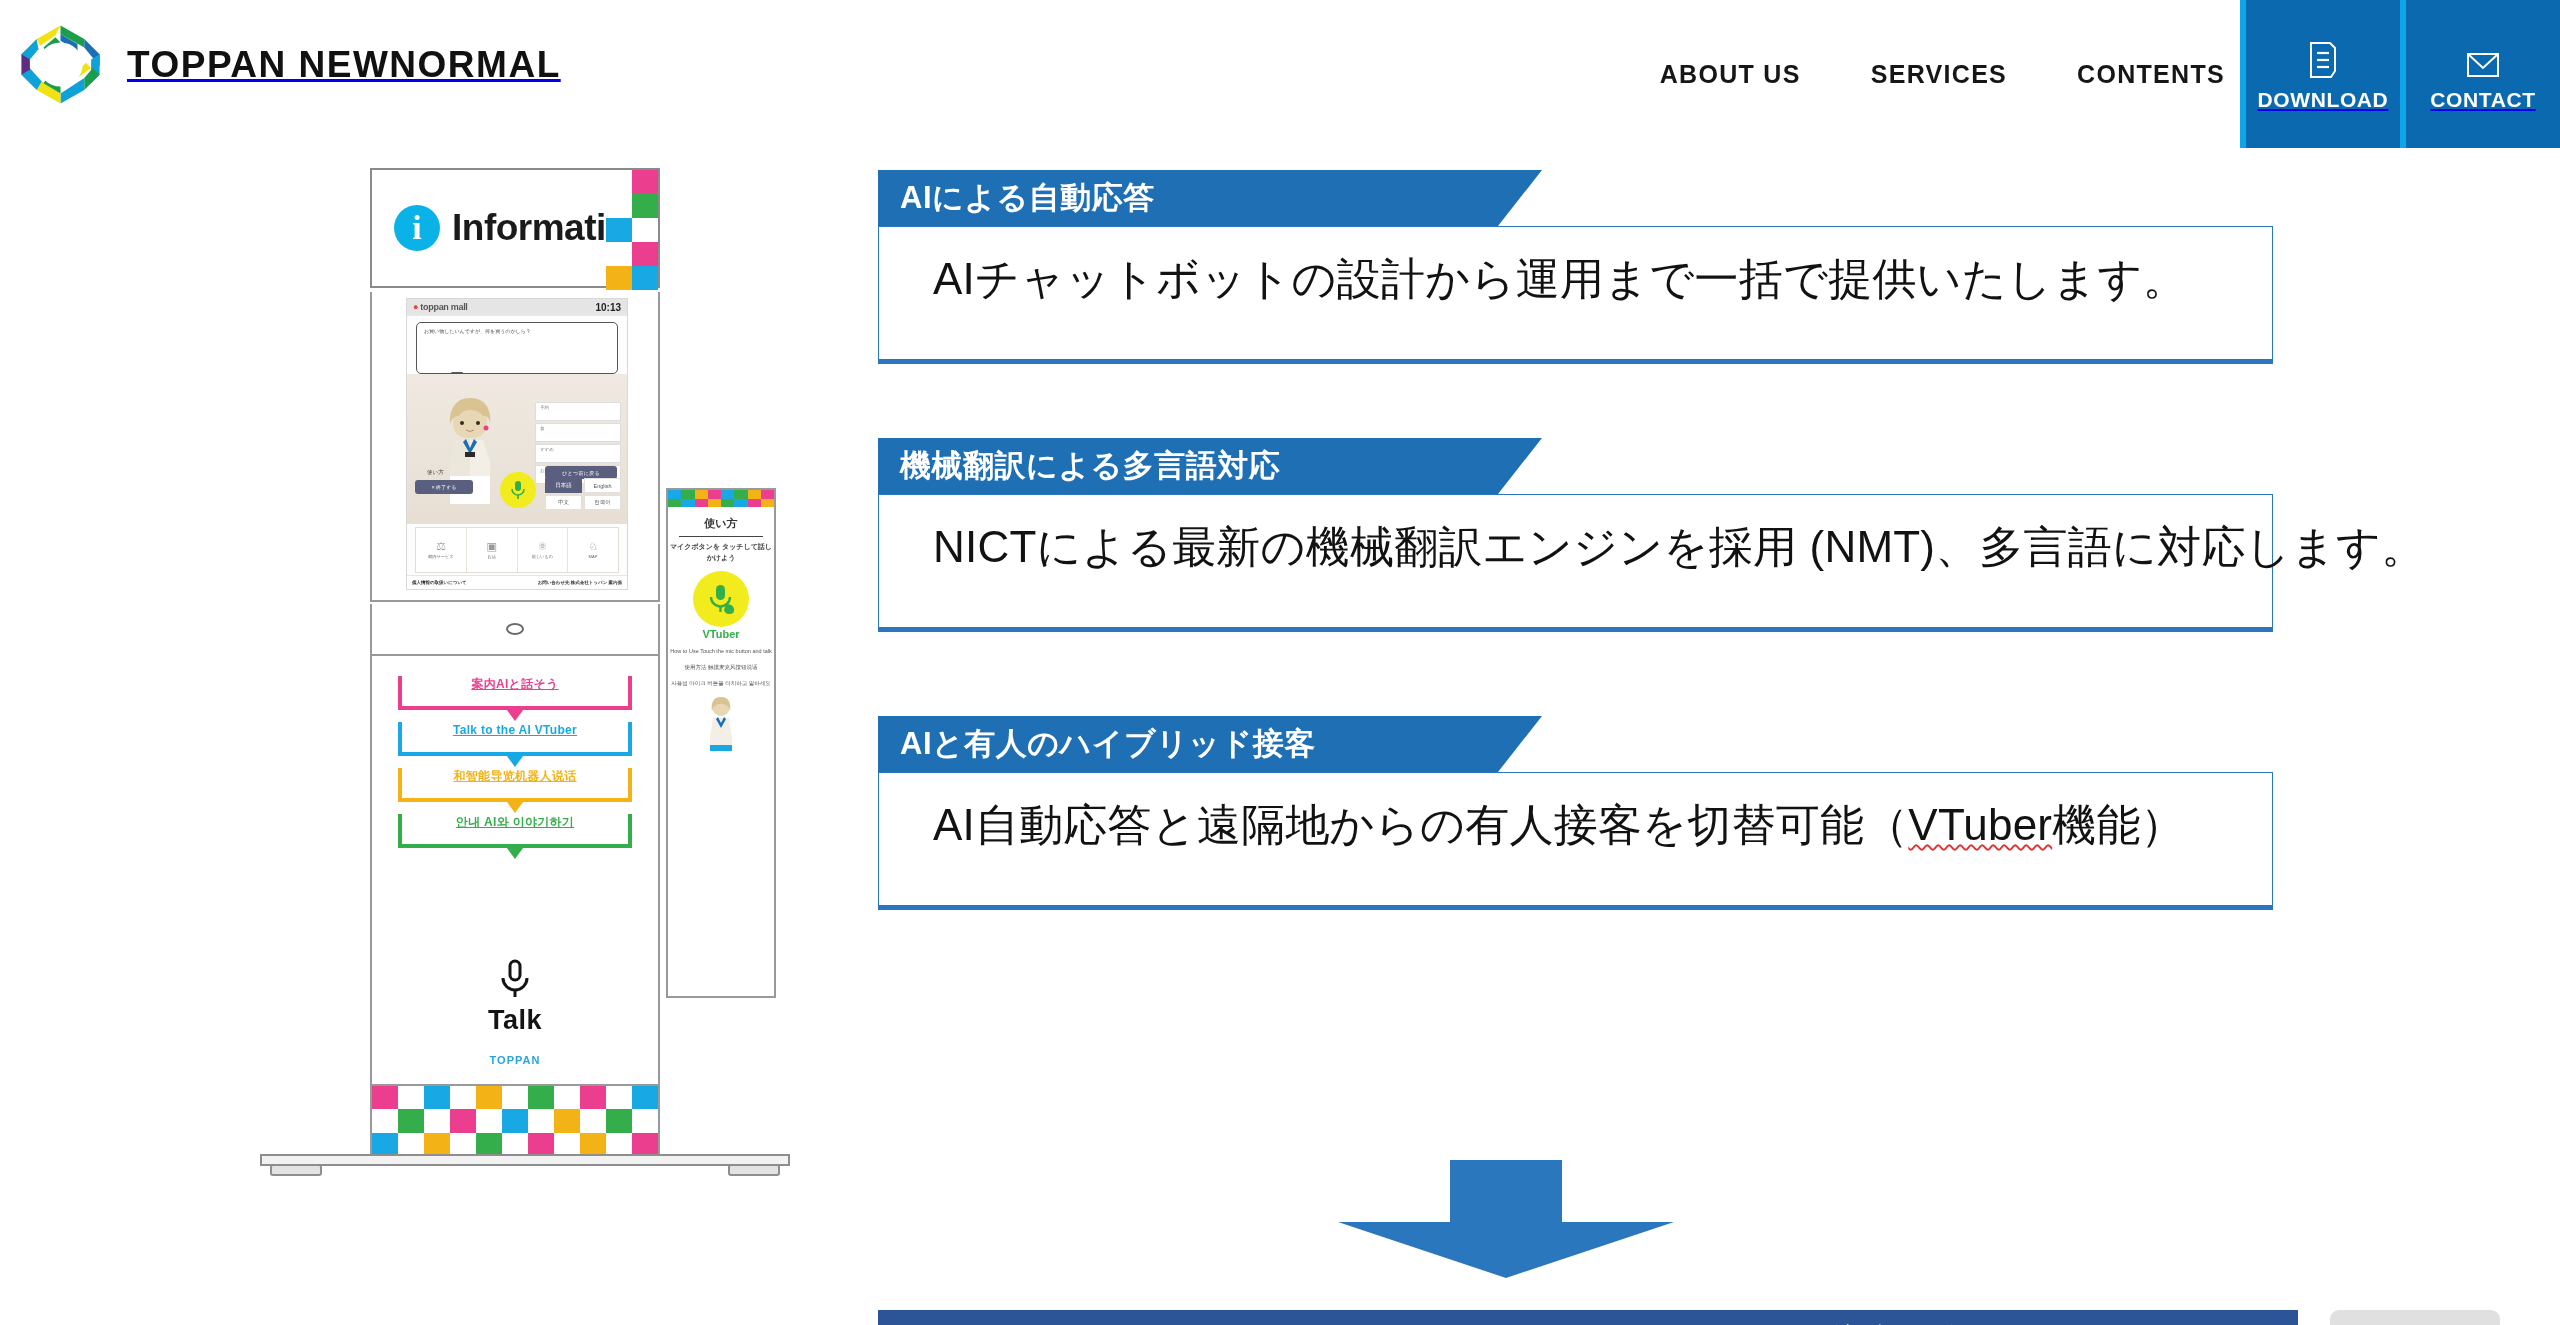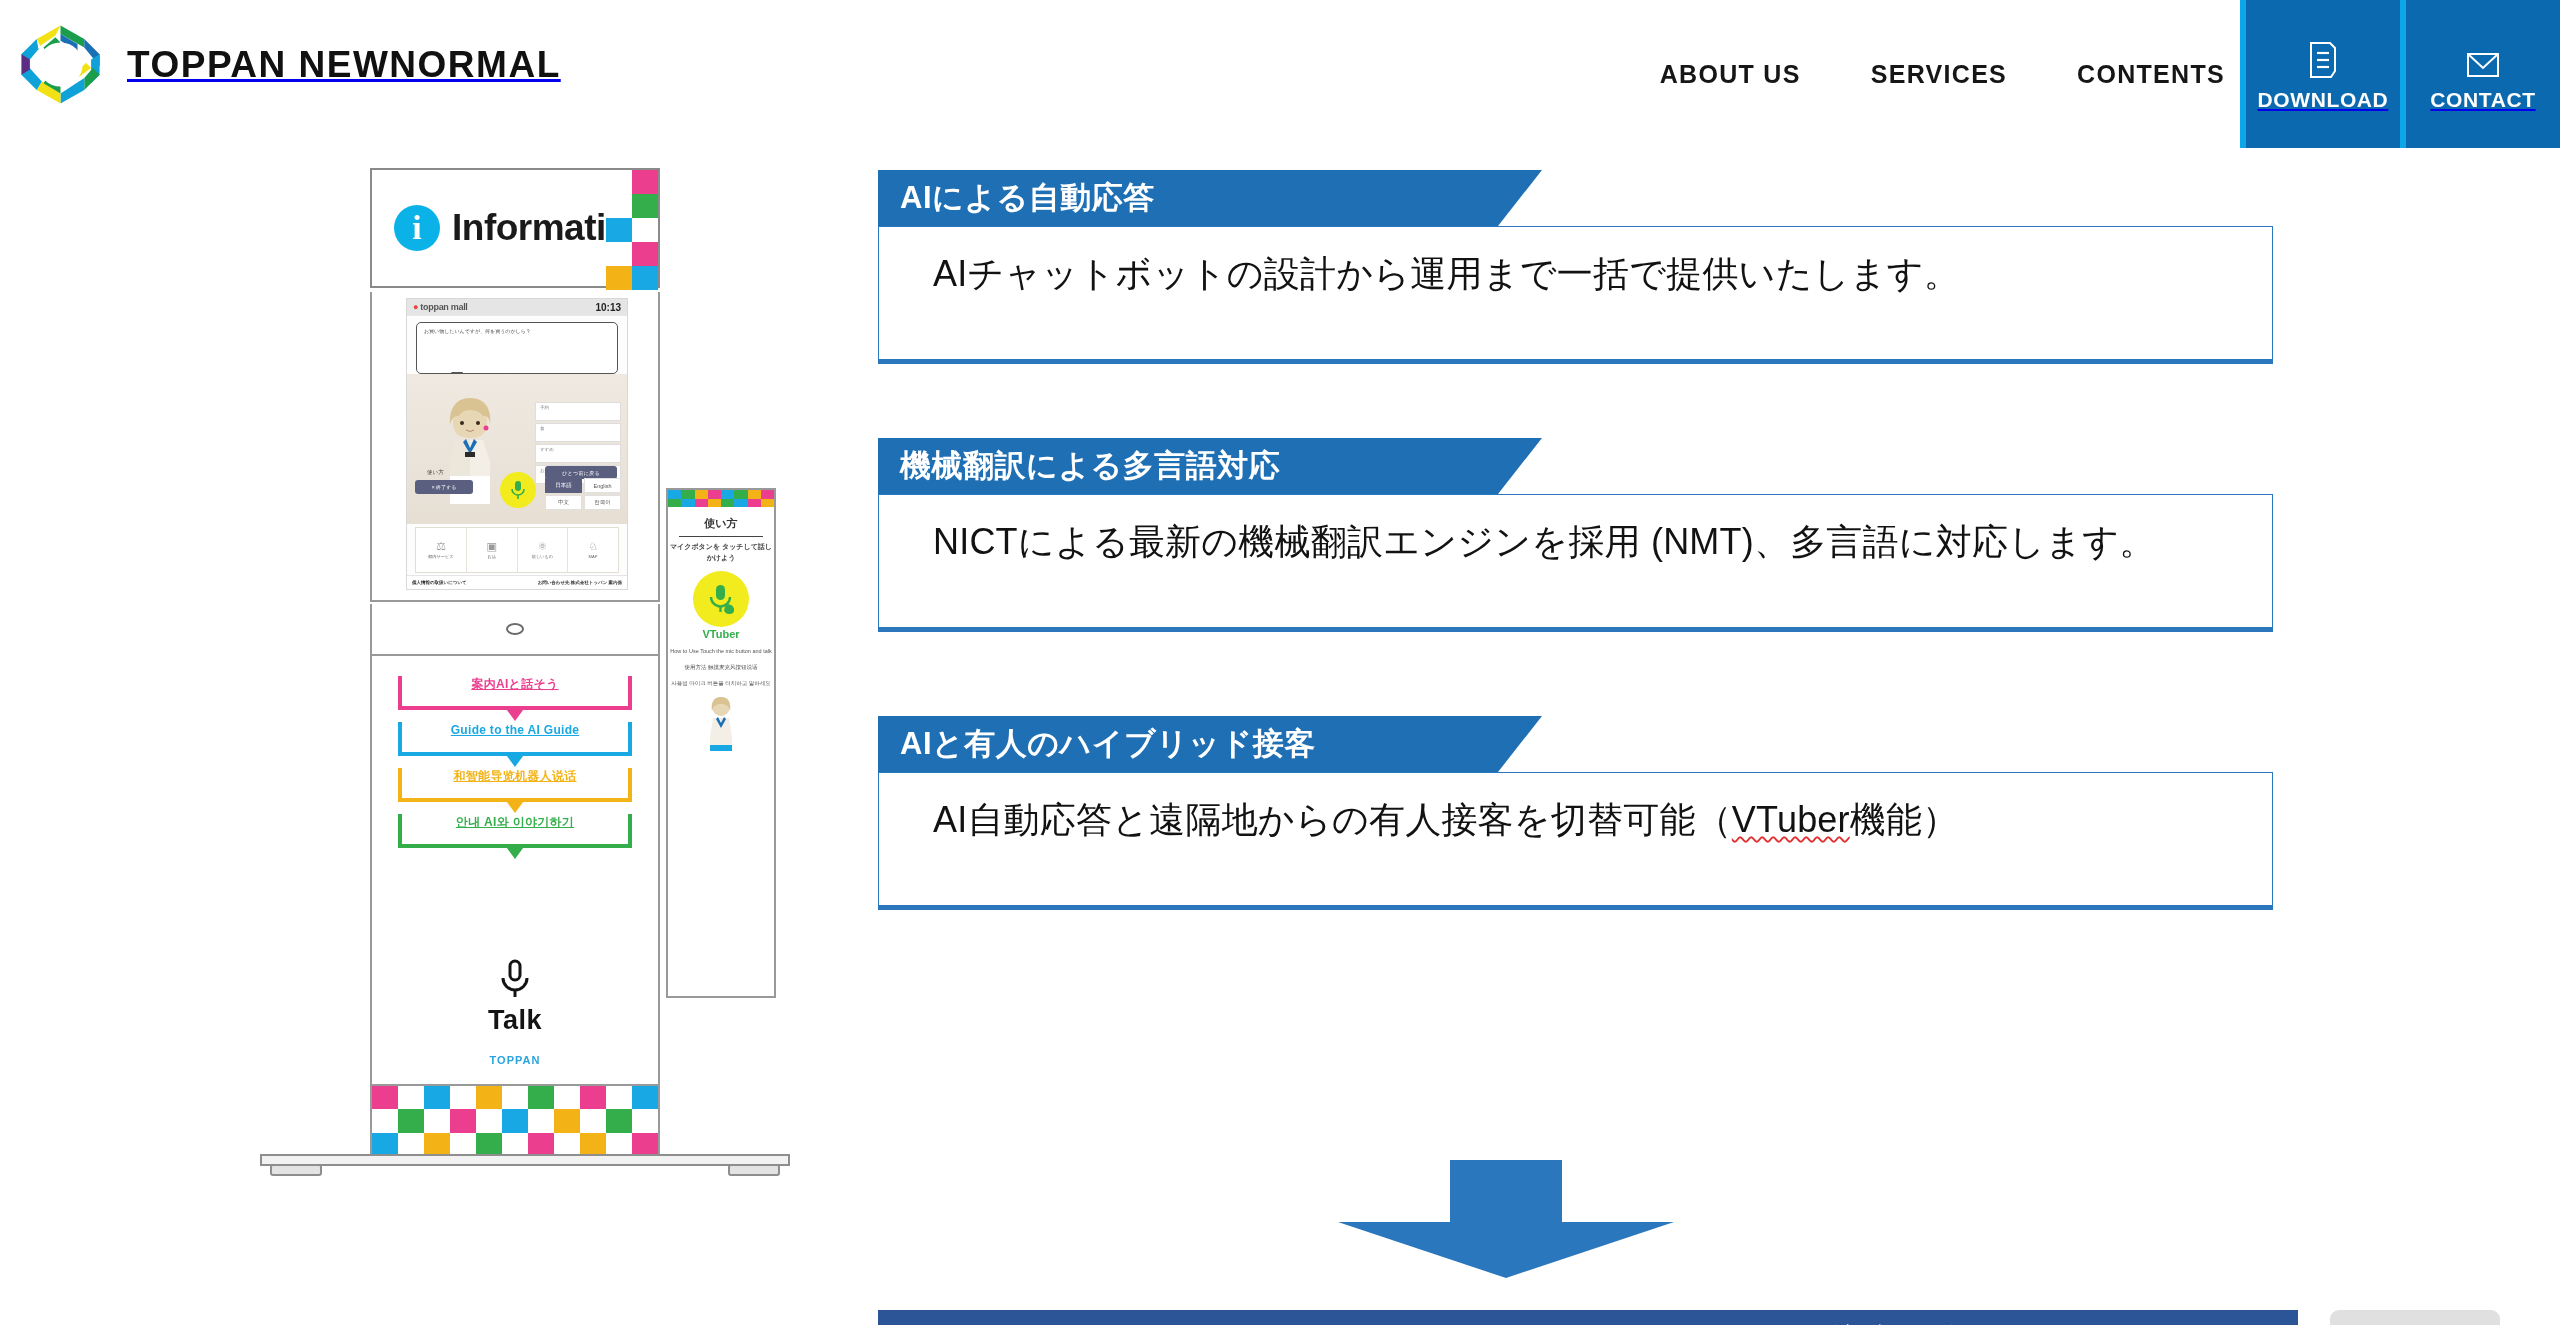--- a/index.html
+++ b/index.html
@@ -279,21 +279,21 @@
     content: ''; position: absolute; right: -44px; top: 0;
     width: 0; height: 0;
     border-top: 56px solid #1f6fb5; border-right: 44px solid transparent;
   }
   .feat-body {
     width: 1395px; height: 138px; background: #ffffff;
     border: 1px solid #2b77bd; border-bottom: 5px solid #2b77bd;
     display: flex; align-items: flex-start; padding-top: 24px;
   }
   .feat-body .bt {
-    font-size: 36px; color: #121212; padding-left: 54px;
+    font-size: 44px; color: #121212; padding-left: 54px;
     letter-spacing: 0.2px; white-space: nowrap; line-height: 1.25;
   }
   .spell-err {
     text-decoration: underline wavy #e03030;
     text-decoration-thickness: 2px;
     text-underline-offset: 4px;
   }
 
   
   .down-arrow {
@@ -482,21 +482,21 @@
     <div class="kiosk-neck">
       <span class="neck-cam"></span>
     </div>
 
     <div class="kiosk-body">
       <div class="ribbons">
         <div class="ribbon r-pink">
           <span class="txt">案内AIと話そう</span>
         </div>
         <div class="ribbon r-blue">
-          <span class="txt">Guide to the AI Guide</span>
+          <span class="txt">Talk to the AI VTuber</span>
         </div>
         <div class="ribbon r-gold">
           <span class="txt">和智能导览机器人说话</span>
         </div>
         <div class="ribbon r-green">
           <span class="txt">안내 AI와 이야기하기</span>
         </div>
       </div>
 
       <div class="talk-block">

